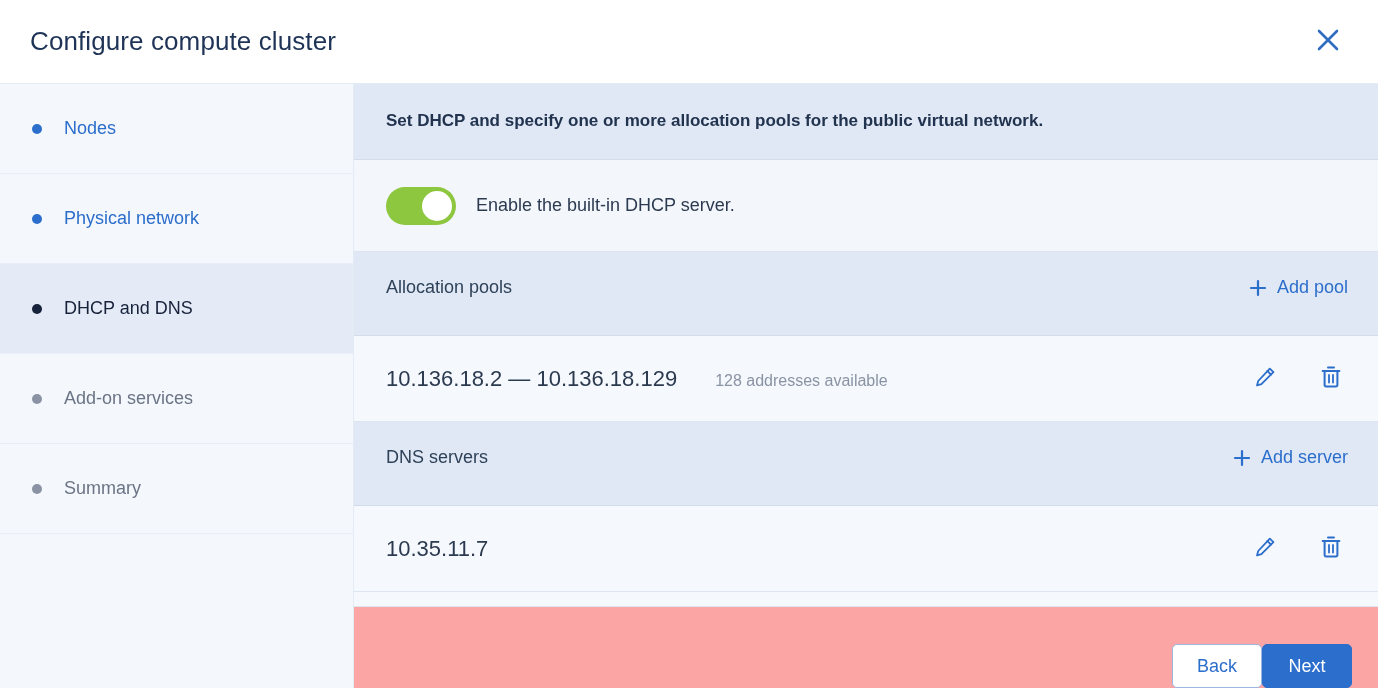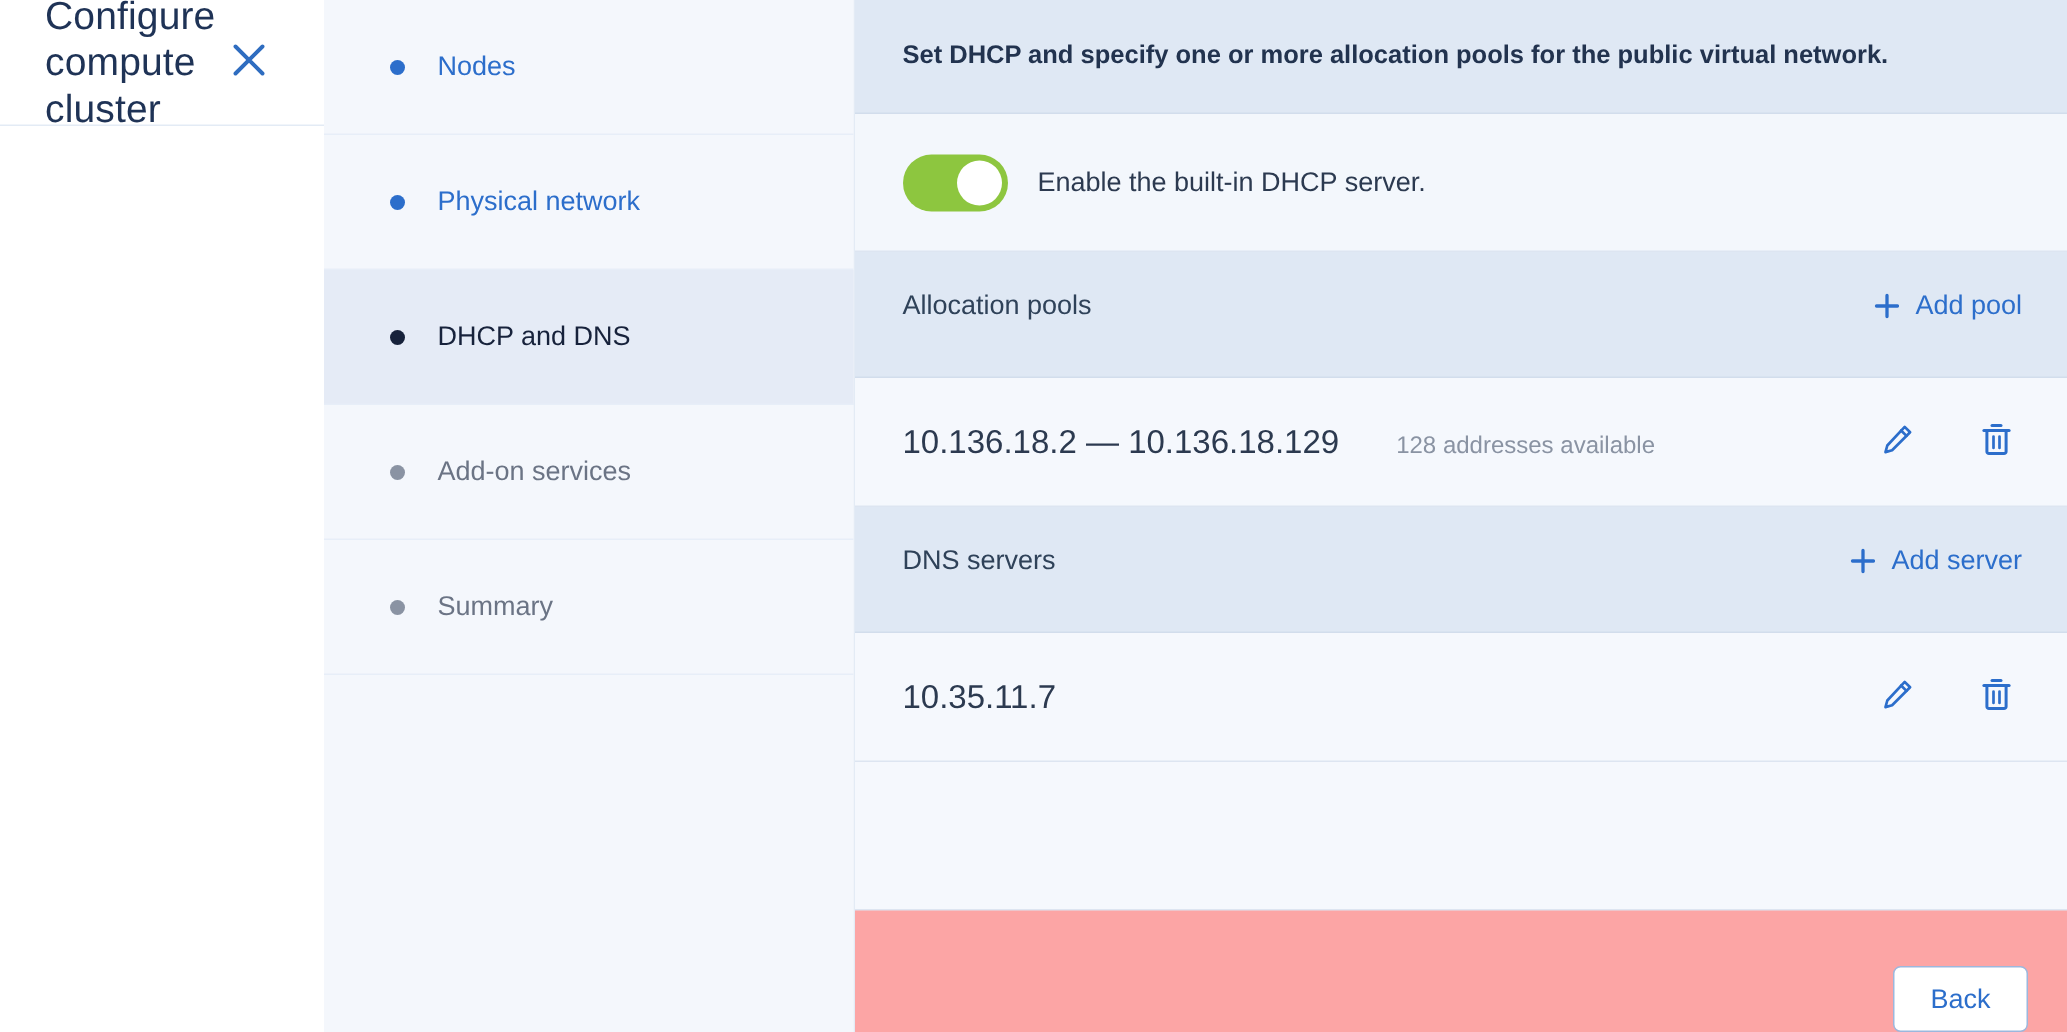--- a/index.html
+++ b/index.html
@@ -11,21 +11,21 @@
     overflow: hidden;
     background: #ffffff;
     font-family: "Liberation Sans", sans-serif;
     -webkit-font-smoothing: antialiased;
   }
 
   .dialog {
     width: 1378px;
     height: 688px;
     display: flex;
-    flex-direction: row;
+    flex-direction: column;
     background: #ffffff;
   }
 
   
   .dialog-header {
     height: 84px;
     flex: 0 0 84px;
     background: #ffffff;
     border-bottom: 1px solid #e3ebf5;
     display: flex;
@@ -67,21 +67,21 @@
     background: #f4f7fc;
     border-right: 1px solid #e3ebf5;
     display: flex;
     flex-direction: column;
   }
   .step {
     height: 90px;
     flex: 0 0 90px;
     display: flex;
     align-items: center;
-    padding-left: 44px;
+    padding-left: 32px;
     border-bottom: 1px solid #e7eef8;
     cursor: pointer;
     background: #f4f7fc;
   }
   .step.active {
     background: #e5ebf6;
     cursor: default;
   }
   .step-dot {
     width: 10px;
@@ -409,17 +409,18 @@
               </svg>
             </span>
           </button>
         </div>
       </div>
 
       <div class="spacer"></div>
 
       <div class="footer">
         <button class="btn btn-secondary">Back</button>
+        <button class="btn btn-primary">Next</button>
       </div>
 
     </div>
   </div>
 </div>
 
 </body></html>

